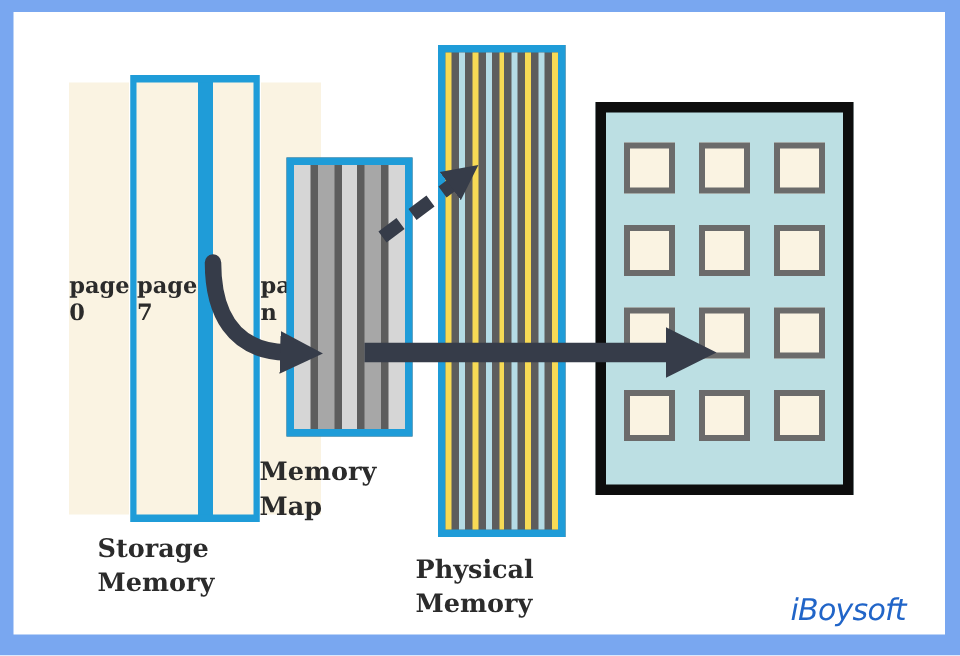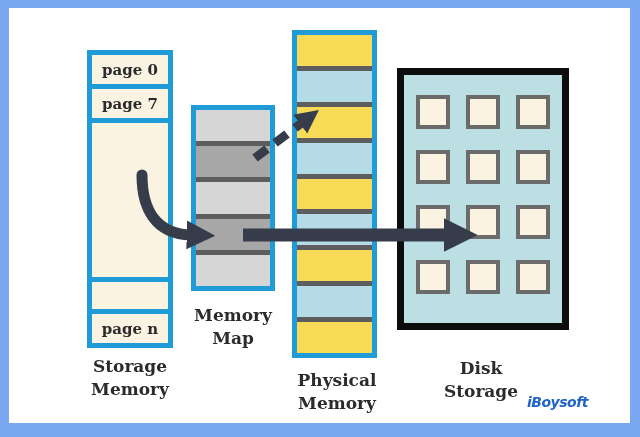--- a/index.html
+++ b/index.html
@@ -10,21 +10,21 @@
   }
   .frame {
     position: absolute; inset: 0; box-sizing: border-box;
     background: #ffffff;
     border-style: solid;
     border-color: var(--frame);
     border-width: 8px 10px 14px 9px;
   }
   .col {
     position: absolute; box-sizing: border-box;
-    display: flex; flex-direction: column;
+    display: flex; flex-direction: row;
     border: 5px solid var(--colborder);
     justify-content: center;
   }
   
   .vm { left: 78px; top: 42px; width: 86px; height: 298px;
         background: var(--colborder); gap: 5px; }
   .vm-cell { background: var(--cream); }
   .vm-cell.page {
     flex: 0 0 29px; display: flex; align-items: center; justify-content: center;
     font-weight: bold; font-size: 15px; color: var(--text);
@@ -58,33 +58,33 @@
   }
   
   svg.arrows { position: absolute; inset: 0; pointer-events: none; z-index: 5; }
   .arrow { fill: none; stroke: var(--arrow); }
   .arrow.thick { stroke-width: 11; stroke-linecap: round; }
   .arrow.xthick { stroke-width: 13; }
   .arrow.dashed { stroke-width: 9; stroke-dasharray: 15 10; }
   .ah { fill: var(--arrow); }
   
   .label {
-    position: absolute; text-align: center;
+    position: absolute; text-align: left;
     font-weight: bold; font-size: 17px; line-height: 1.38;
     color: var(--text); z-index: 6;
   }
   .label span { display: block; }
   #vm-label   { left: 56px;  top: 347px; width: 130px; }
   #mm-label   { left: 164px; top: 296px; width: 120px; }
   #pm-label   { left: 268px; top: 361px; width: 120px; }
   #disk-label { left: 412px; top: 349px; width: 120px; }
   .logo {
     position: absolute; left: 518px; top: 386px; width: 112px;
     font-family: "DejaVu Sans", sans-serif;
-    font-weight: bold; font-style: italic; font-size: 14px;
+    font-weight: normal; font-style: italic; font-size: 20px;
     letter-spacing: -0.5px; color: var(--logoblue); z-index: 6;
   }
 </style>
 </head>
 <body>
 
 <div class="frame">
 
   <div class="col vm">
       <div class="vm-cell page">page 0</div>
@@ -148,20 +148,16 @@
   <div class="label" id="mm-label">
     <span>Memory</span>
     <span>Map</span>
   </div>
 
   <div class="label" id="pm-label">
     <span>Physical</span>
     <span>Memory</span>
   </div>
 
-  <div class="label" id="disk-label">
-    <span>Disk</span>
-    <span>Storage</span>
-  </div>
 
   <div class="logo">iBoysoft</div>
 
 </div>
 
 </body></html>

